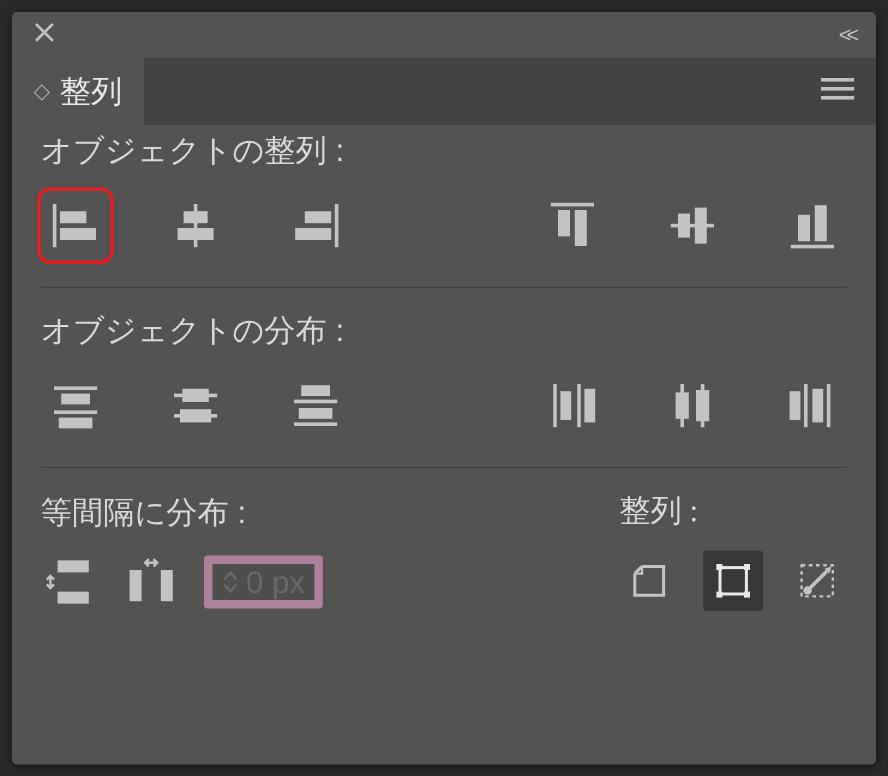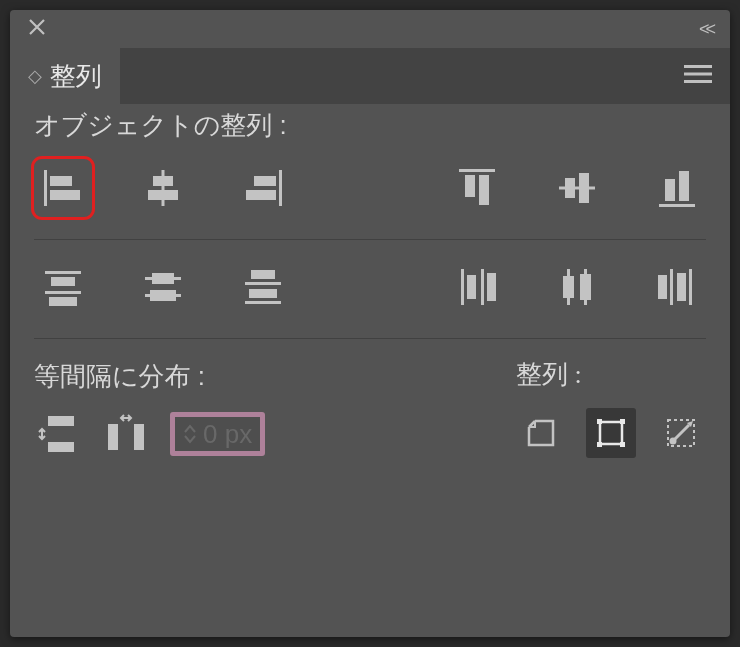--- a/index.html
+++ b/index.html
@@ -130,21 +130,21 @@
     .bottom-icons {
       display: flex;
       align-items: center;
       gap: 20px;
       margin-top: 6px;
     }
     .spacing-input {
       display: flex;
       align-items: center;
       background: #4a4a4a;
-      border: 5px solid #f9a8d4;
+      border: 7px solid #f9a8d4;
       border-radius: 3px;
       height: 44px;
       padding: 0 8px;
       opacity: 0.55;
     }
     .spinner {
       display: flex;
       flex-direction: column;
       margin-right: 6px;
     }
@@ -242,20 +242,21 @@
             <rect x="4" y="38" width="36" height="3" fill="#c3c3c3"></rect>
             <rect x="10" y="13" width="10" height="22" fill="#c3c3c3"></rect>
             <rect x="24" y="5" width="10" height="30" fill="#c3c3c3"></rect>
           </svg>
         </div>
       </div>
     </div>
 
     <hr class="divider">
 
+    <div class="section-label">オブジェクトの分布 :</div>
     <div class="icon-row">
       <div class="icon-group-left">
         <div class="icon-btn">
           <svg viewBox="0 0 44 44">
             <rect x="4" y="6" width="36" height="3" fill="#c3c3c3"></rect>
             <rect x="10" y="12" width="24" height="9" fill="#c3c3c3"></rect>
             <rect x="4" y="26" width="36" height="3" fill="#c3c3c3"></rect>
             <rect x="8" y="32" width="28" height="9" fill="#c3c3c3"></rect>
           </svg>
         </div>

